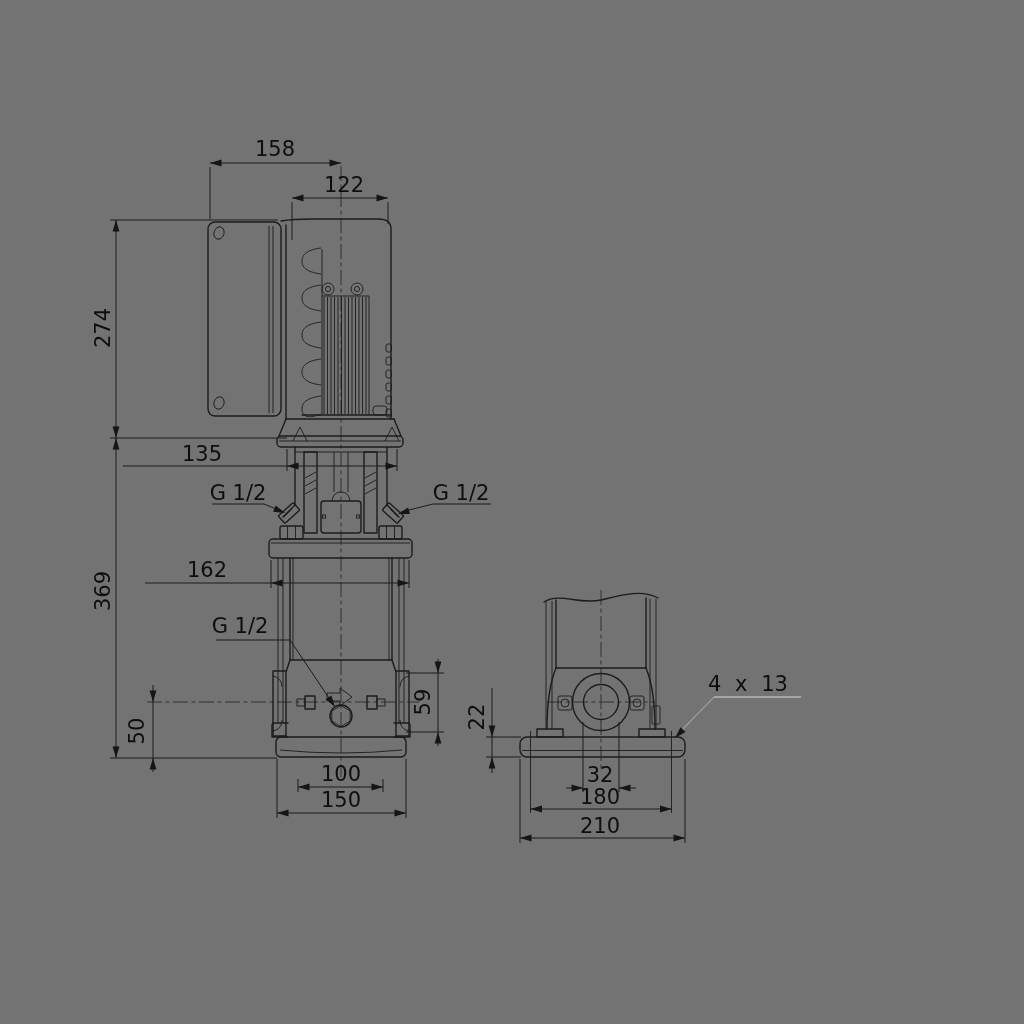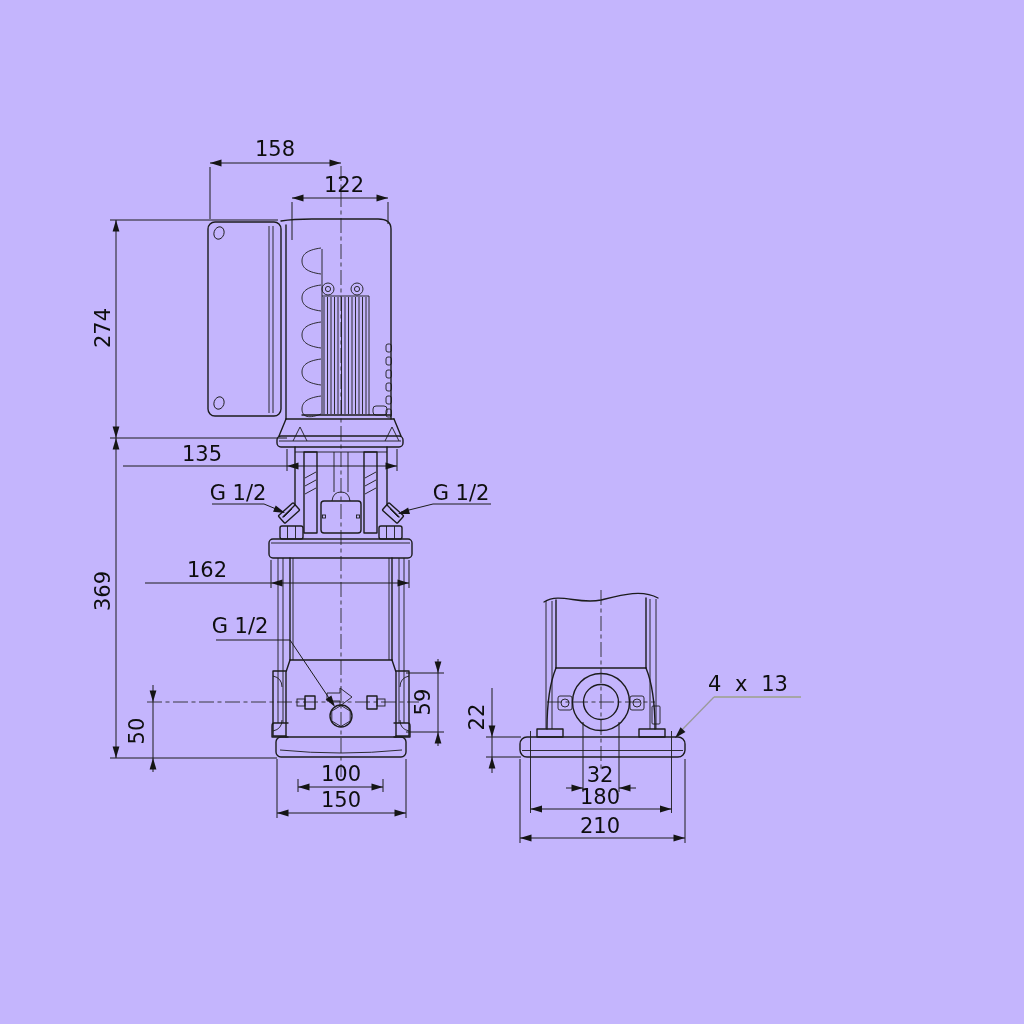--- a/index.html
+++ b/index.html
@@ -1,16 +1,16 @@
 <!DOCTYPE html>
 <html><head>
 <meta charset="utf-8">
 <style>
   html,body{margin:0;padding:0;background:#ffffff;}
-  .stage{width:1024px;height:1024px;position:relative;background:#c4b5fd;overflow:hidden;}
+  .stage{width:1024px;height:1024px;position:relative;background:#737373;overflow:hidden;}
   svg{display:block;}
   .obj{stroke:#1c1c1c;stroke-width:1.4;fill:none;stroke-linejoin:round;stroke-linecap:round;}
   .thin{stroke:#1c1c1c;stroke-width:0.9;fill:none;}
   .dim{stroke:#1c1c1c;stroke-width:1;fill:none;stroke-linecap:butt;}
   .cl{stroke:#2b2b2b;stroke-width:0.9;fill:none;stroke-dasharray:15 3.5 4 3.5;}
   .gray{stroke:#a6a6a6;stroke-width:2.2;fill:none;}
   .grayln{stroke:#9a9a9a;stroke-width:1.3;fill:none;}
   .arr{fill:#151515;stroke:none;}
   text{font-family:"DejaVu Sans","Liberation Sans",sans-serif;font-size:21px;fill:#0e0e0e;}
   .wide{word-spacing:7px;}

